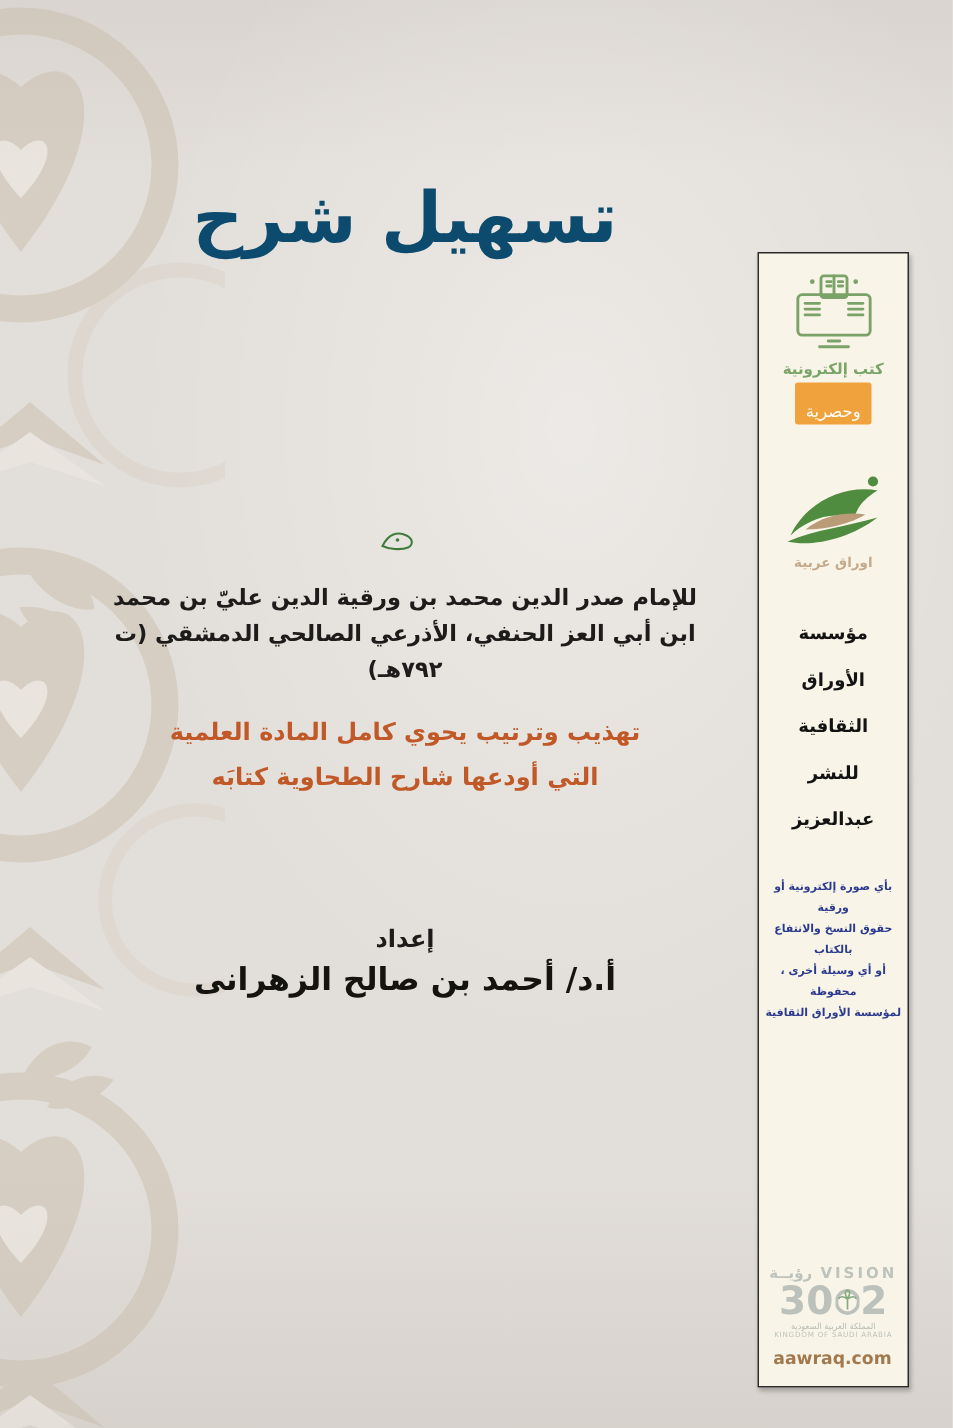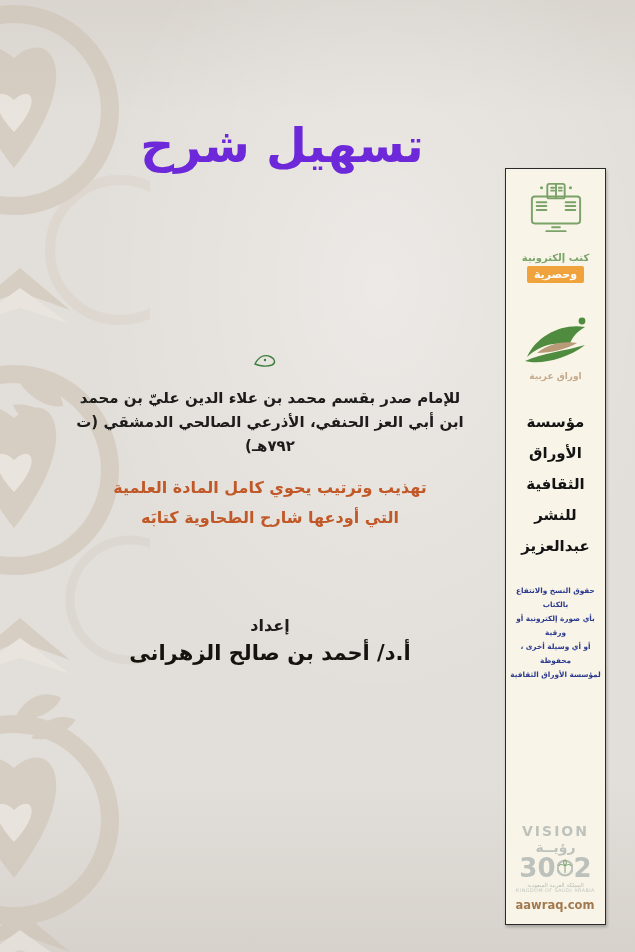--- a/index.html
+++ b/index.html
@@ -11,22 +11,22 @@
   .bg-vignette{
     position:absolute;inset:0;
     background:
       radial-gradient(ellipse 420px 600px at 60% 30%, rgba(255,255,255,0.35), rgba(255,255,255,0) 70%),
       linear-gradient(180deg, rgba(190,183,175,0.25) 0%, rgba(255,255,255,0) 12%, rgba(255,255,255,0) 82%, rgba(185,178,170,0.28) 100%);
     pointer-events:none;
   }
   .ornament-band{position:absolute;left:0;top:0;width:150px;height:952px;}
   
   .content{position:absolute;left:55px;top:0;width:430px;height:952px;text-align:center;direction:rtl;}
-  .top-title{position:absolute;top:118px;left:12px;width:100%;
-    font-size:47px;font-weight:bold;color:#6d28d9;letter-spacing:1px;}
+  .top-title{position:absolute;top:118px;left:0;width:100%;
+    font-size:47px;font-weight:bold;color:#0c4a6e;letter-spacing:1px;}
   .main-title{position:absolute;top:228px;left:0;width:100%;height:152px;
     font-size:63px;line-height:150px;font-weight:bold;color:#1e5974;
     text-shadow:0 1px 0 rgba(20,60,80,0.35);}
   .title-seal{position:absolute;top:352px;left:198px;}
   .author-block{position:absolute;top:386px;left:0;width:100%;
     font-size:15px;font-weight:bold;color:#1d1c1b;line-height:24px;}
   .desc-block{position:absolute;top:473px;left:0;width:100%;
     font-size:16px;font-weight:bold;color:#c05827;line-height:30px;}
   .i3dad{position:absolute;top:616px;left:0;width:100%;
     font-size:16px;font-weight:bold;color:#1d1c1b;}
@@ -38,29 +38,29 @@
     font-size:17px;font-weight:bold;color:#2736b5;line-height:21px;direction:rtl;}
   .dates div{text-align:left;}
   
   .sidebar{
     position:absolute;left:505px;top:168px;width:101px;height:757px;
     background:#f8f4e7;border:1.6px solid #2b2b2b;box-sizing:border-box;
     display:flex;flex-direction:column;align-items:center;direction:rtl;
     box-shadow:1px 2px 3px rgba(0,0,0,0.25);
   }
   .ebook-logo{margin-top:12px;}
-  .ebooks-label{margin-top:17px;font-size:10px;font-weight:bold;color:#7aa469;}
-  .exclusive-badge{margin-top:3px;padding:2px 7px 2px 7px;border-radius:2px;
-    background:#f0a33c;color:#ffffff;font-size:11px;font-weight:bold;}
+  .ebooks-label{margin-top:6px;font-size:10px;font-weight:bold;color:#7aa469;}
+  .exclusive-badge{margin-top:3px;padding:13px 7px 2px 7px;border-radius:2px;
+    background:#f0a33c;color:#ffffff;font-size:11px;font-weight:normal;}
   .awraq-logo{margin-top:32px;}
   .awraq-text{margin-top:-2px;font-size:9px;font-weight:bold;color:#c4a98b;letter-spacing:1px;text-align:center;}
-  .publisher{margin-top:26px;font-size:15px;font-weight:bold;color:#131313;line-height:31px;text-align:center;}
+  .publisher{margin-top:26px;font-size:12px;font-weight:bold;color:#131313;line-height:31px;text-align:center;}
   .copyright{margin-top:22px;font-size:7.3px;font-weight:bold;color:#2b3a8e;line-height:14px;text-align:center;}
   .vision{margin-top:auto;opacity:0.62;text-align:center;}
-  .vision-line1{font-size:14px;font-weight:bold;color:#9aa5a3;letter-spacing:2px;}
+  .vision-line1{font-size:10px;font-weight:bold;color:#9aa5a3;letter-spacing:2px;}
   .vision-2030{display:flex;align-items:center;justify-content:center;gap:1px;
     font-size:26px;font-weight:bold;color:#98a3a1;line-height:26px;}
   .vision-country-ar{font-size:5.5px;color:#8f9a98;margin-top:1px;}
   .vision-country-en{font-size:4.8px;color:#9aa5a3;letter-spacing:0.5px;}
   .website{margin:5px 1px 12px 0;font-size:11.5px;font-weight:bold;color:#a2794e;direction:ltr;}
 </style>
 </head>
 <body>
 
 <div class="bg-vignette"></div>
@@ -99,21 +99,21 @@
 
   <div class="top-title">تسهيل شرح</div>
 
 
   <svg class="title-seal" width="26" height="16" viewBox="0 0 26 16">
     <path d="M2 12 C6 4, 12 2, 18 5 C22 7, 23 11, 19 13 C14 15, 6 14, 2 12 Z" fill="none" stroke="#3f7d3f" stroke-width="1.4"></path>
     <circle cx="12" cy="8" r="1.2" fill="#3f7d3f"></circle>
   </svg>
 
   <div class="author-block">
-    <div>للإمام صدر بقسم محمد بن علاء الدين عليّ بن محمد</div>
+    <div>للإمام صدر الدين محمد بن ورقية الدين عليّ بن محمد</div>
     <div>ابن أبي العز الحنفي، الأذرعي الصالحي الدمشقي (ت ٧٩٢هـ)</div>
   </div>
 
   <div class="desc-block">
     <div>تهذيب وترتيب يحوي كامل المادة العلمية</div>
     <div>التي أودعها شارح الطحاوية كتابَه</div>
   </div>
 
   <div class="i3dad">إعداد</div>
   <div class="preparer">أ.د/ أحمد بن صالح الزهرانى</div>
@@ -146,22 +146,22 @@
 
   <div class="publisher">
     <div>مؤسسة</div>
     <div>الأوراق</div>
     <div>الثقافية</div>
     <div>للنشر</div>
     <div>عبدالعزيز</div>
   </div>
 
   <div class="copyright">
+    <div>بأي صورة إلكترونية أو ورقية</div>
     <div>حقوق النسخ والانتفاع بالكتاب</div>
-    <div>بأي صورة إلكترونية أو ورقية</div>
     <div>أو أي وسيلة أخرى ، محفوظة</div>
     <div>لمؤسسة الأوراق الثقافية</div>
   </div>
 
   <div class="vision">
     <div class="vision-line1">
       <span>VISION</span>
       <span>رؤيــة</span>
     </div>
     <div class="vision-2030">

